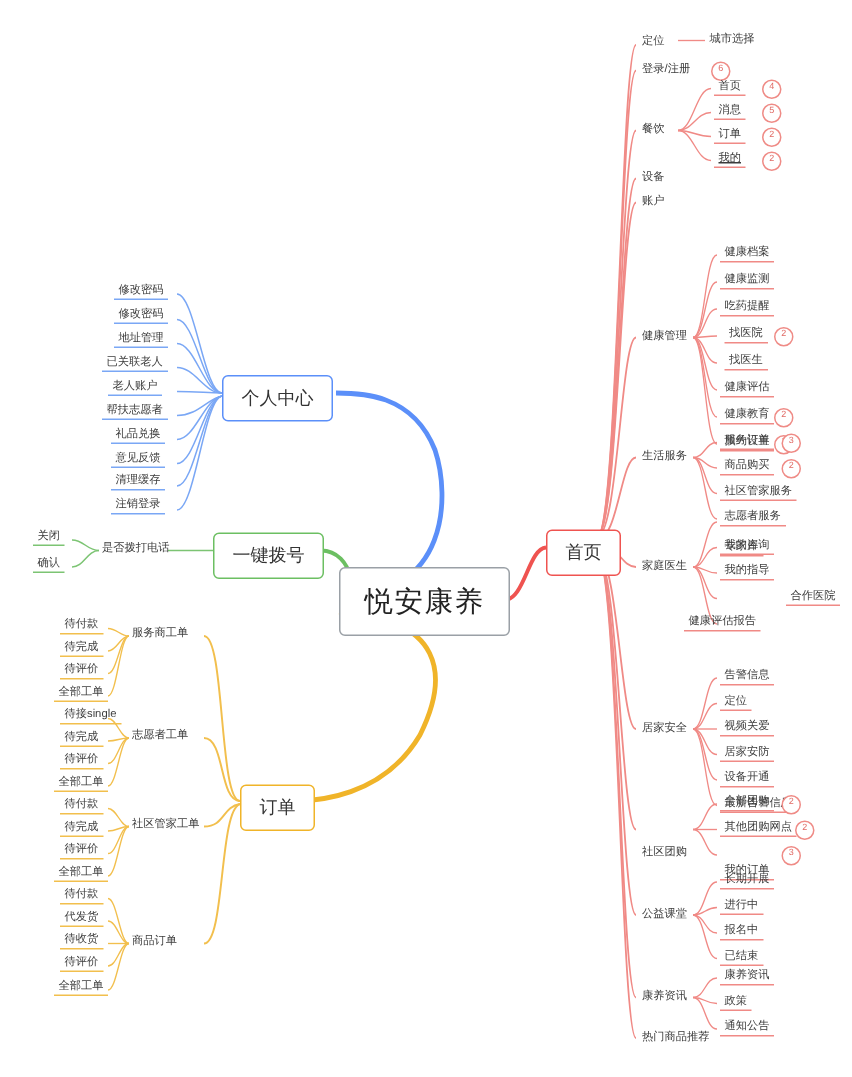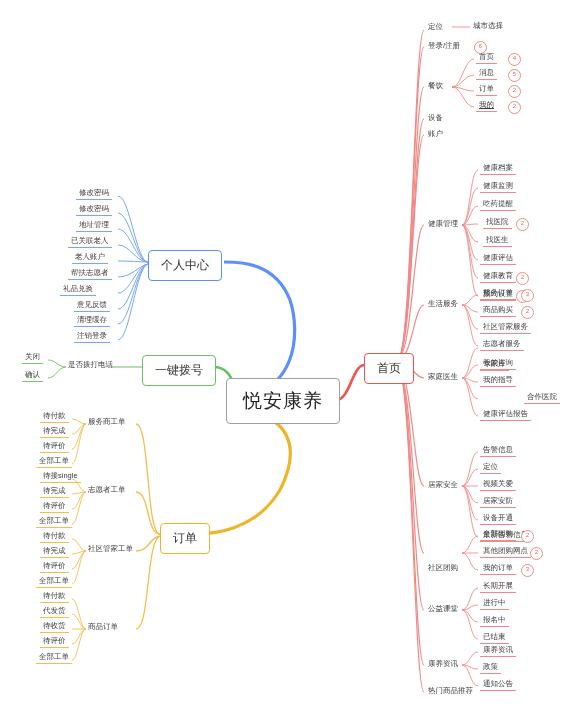--- a/index.html
+++ b/index.html
@@ -157,21 +157,21 @@
   <div class="node lvl1 blue" style="left:148px;top:250px;">个人中心</div>
 
   <div class="node root">悦安康养</div>
 
   <div class="node leaf u-blue" style="left:76px;top:188px;">修改密码</div>
   <div class="node leaf u-blue" style="left:76px;top:204px;">修改密码</div>
   <div class="node leaf u-blue" style="left:76px;top:220px;">地址管理</div>
   <div class="node leaf u-blue" style="left:68px;top:236px;">已关联老人</div>
   <div class="node leaf u-blue" style="left:72px;top:252px;">老人账户</div>
   <div class="node leaf u-blue" style="left:68px;top:268px;">帮扶志愿者</div>
-  <div class="node leaf u-blue" style="left:60px;top:284px;">礼品兑换</div>
+  <div class="node leaf u-blue" style="left:74px;top:284px;">礼品兑换</div>
   <div class="node leaf u-blue" style="left:74px;top:300px;">意见反馈</div>
   <div class="node leaf u-blue" style="left:74px;top:315px;">清理缓存</div>
   <div class="node leaf u-blue" style="left:74px;top:331px;">注销登录</div>
 
   <div class="node lvl1 green" style="left:142px;top:355px;">一键拨号</div>
 
   <div class="node lbl" style="left:66px;top:360px;">是否拨打电话</div>
 
   <div class="node leaf u-green" style="left:22px;top:352px;">关闭</div>
   <div class="node leaf u-green" style="left:22px;top:370px;">确认</div>
@@ -248,32 +248,32 @@
   <div class="node leaf u-red" style="left:480px;top:305px;">商品购买</div>
   <div class="node leaf u-red" style="left:480px;top:322px;">社区管家服务</div>
   <div class="node leaf u-red" style="left:480px;top:339px;">志愿者服务</div>
   <div class="badge" style="left:521px;top:289px;">3</div>
   <div class="badge" style="left:521px;top:306px;">2</div>
 
   <div class="node leaf u-red" style="left:480px;top:359px;text-align:right;">专家库</div>
   <div class="node leaf u-red" style="left:480px;top:358px;">我的咨询</div>
   <div class="node leaf u-red" style="left:480px;top:375px;">我的指导</div>
   <div class="node leaf u-red" style="left:480px;top:392px;margin-left:44px;">合作医院</div>
-  <div class="node leaf u-red" style="left:480px;top:409px;">健康评估报告</div>
+  <div class="node leaf u-red" style="left:456px;top:409px;">健康评估报告</div>
 
   <div class="node leaf u-red" style="left:480px;top:445px;">告警信息</div>
   <div class="node leaf u-red" style="left:480px;top:462px;">定位</div>
   <div class="node leaf u-red" style="left:480px;top:479px;">视频关爱</div>
   <div class="node leaf u-red" style="left:480px;top:496px;">居家安防</div>
   <div class="node leaf u-red" style="left:480px;top:513px;">设备开通</div>
   <div class="node leaf u-red" style="left:480px;top:530px;">最新告警信息</div>
 
   <div class="node leaf u-red" style="left:480px;top:529px;">全部团购</div>
   <div class="node leaf u-red" style="left:480px;top:546px;">其他团购网点</div>
-  <div class="node leaf u-red" style="left:480px;top:563px;">我的订单</div>
+  <div class="node leaf u-red" style="left:480px;top:575px;">我的订单</div>
   <div class="badge" style="left:521px;top:530px;">2</div>
   <div class="badge" style="left:530px;top:547px;">2</div>
   <div class="badge" style="left:521px;top:564px;">3</div>
 
   <div class="node leaf u-red" style="left:480px;top:581px;">长期开展</div>
   <div class="node leaf u-red" style="left:480px;top:598px;">进行中</div>
   <div class="node leaf u-red" style="left:480px;top:615px;">报名中</div>
   <div class="node leaf u-red" style="left:480px;top:632px;">已结束</div>
 
   <div class="node leaf u-red" style="left:480px;top:645px;">康养资讯</div>

